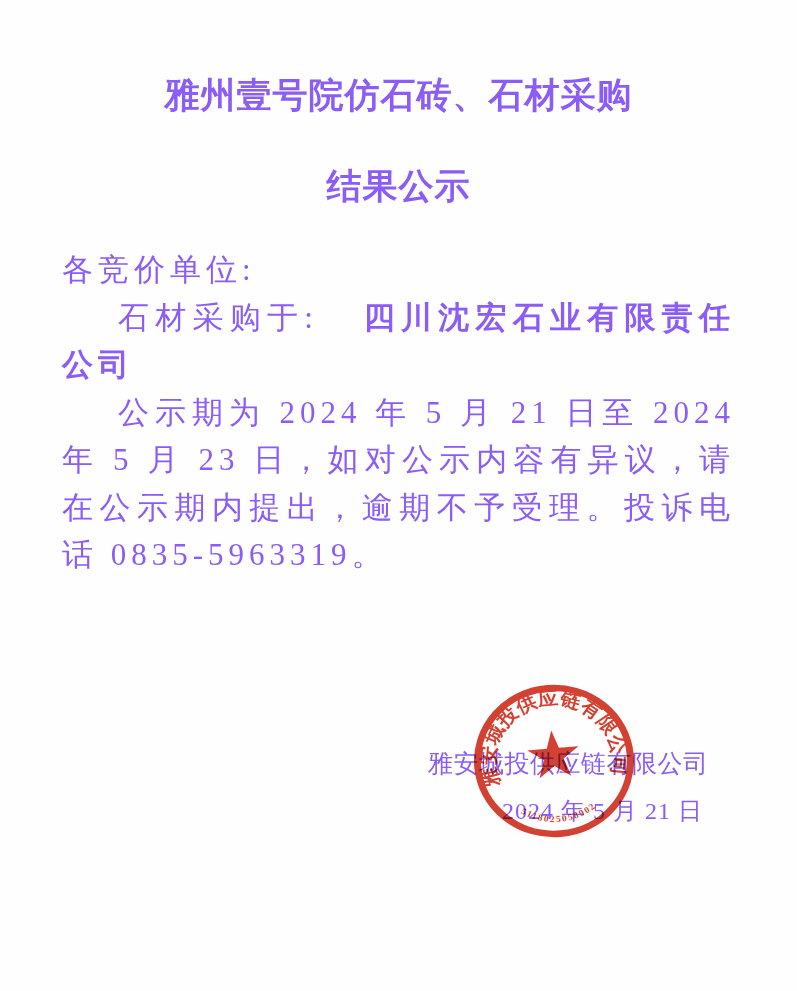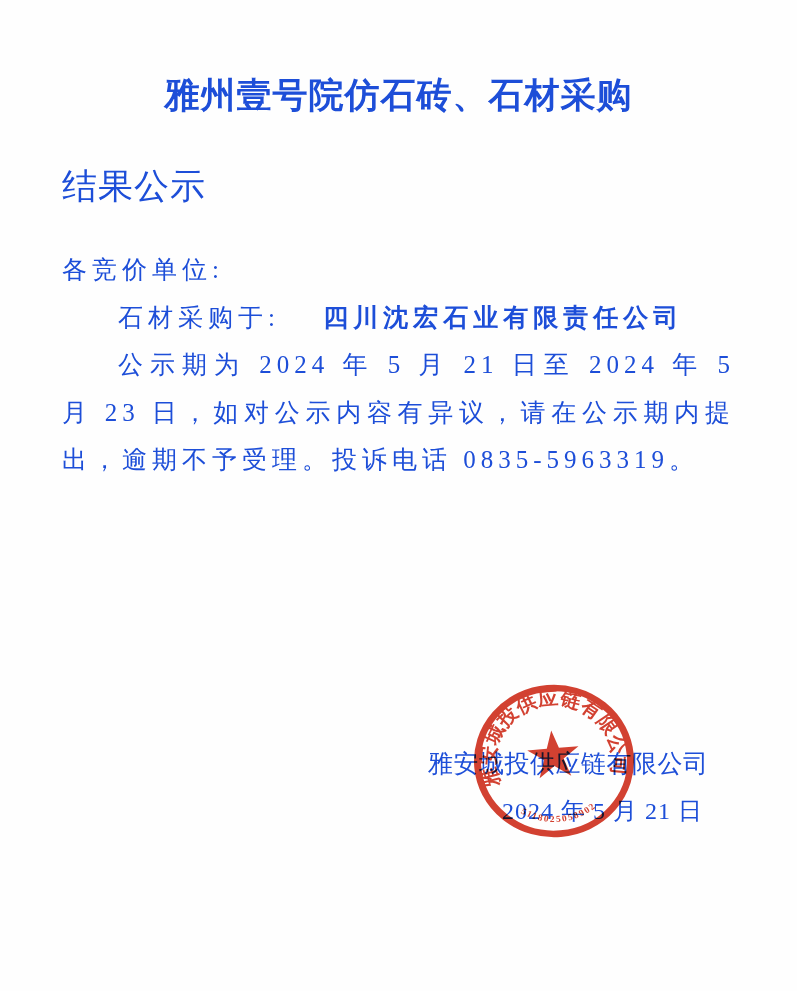--- a/index.html
+++ b/index.html
@@ -5,41 +5,41 @@
   * { margin: 0; padding: 0; box-sizing: border-box; }
   html, body { background: #e8e8e8; }
   .page {
     position: relative;
     width: 797px;
     height: 991px;
     margin: 0 auto;
     background: #fefefe;
     overflow: hidden;
     font-family: "Liberation Serif", "DejaVu Serif", serif;
-    color: #1d4ed8;
+    color: #8b5cf6;
   }
   .doc-title {
     margin: 73px 62px 0;
     font-size: 35px;
     line-height: 46px;
     font-weight: 800;
     text-align: center;
     letter-spacing: 1px;
   }
   .doc-subtitle {
     margin: 45px 62px 0;
     font-size: 35px;
     line-height: 46px;
-    font-weight: 400;
-    text-align: left;
+    font-weight: 700;
+    text-align: center;
     letter-spacing: 1px;
   }
   .doc-body {
     margin: 36px 62px 0;
-    font-size: 25px;
+    font-size: 31px;
     line-height: 47.5px;
     letter-spacing: 5px;
     text-align: justify;
   }
   .doc-body p { margin: 0; }
   .doc-body p.indent { text-indent: 56px; }
   .winner { font-weight: 700; margin-left: 32px; }
   .signature-company {
     position: absolute;
     left: 428px;

